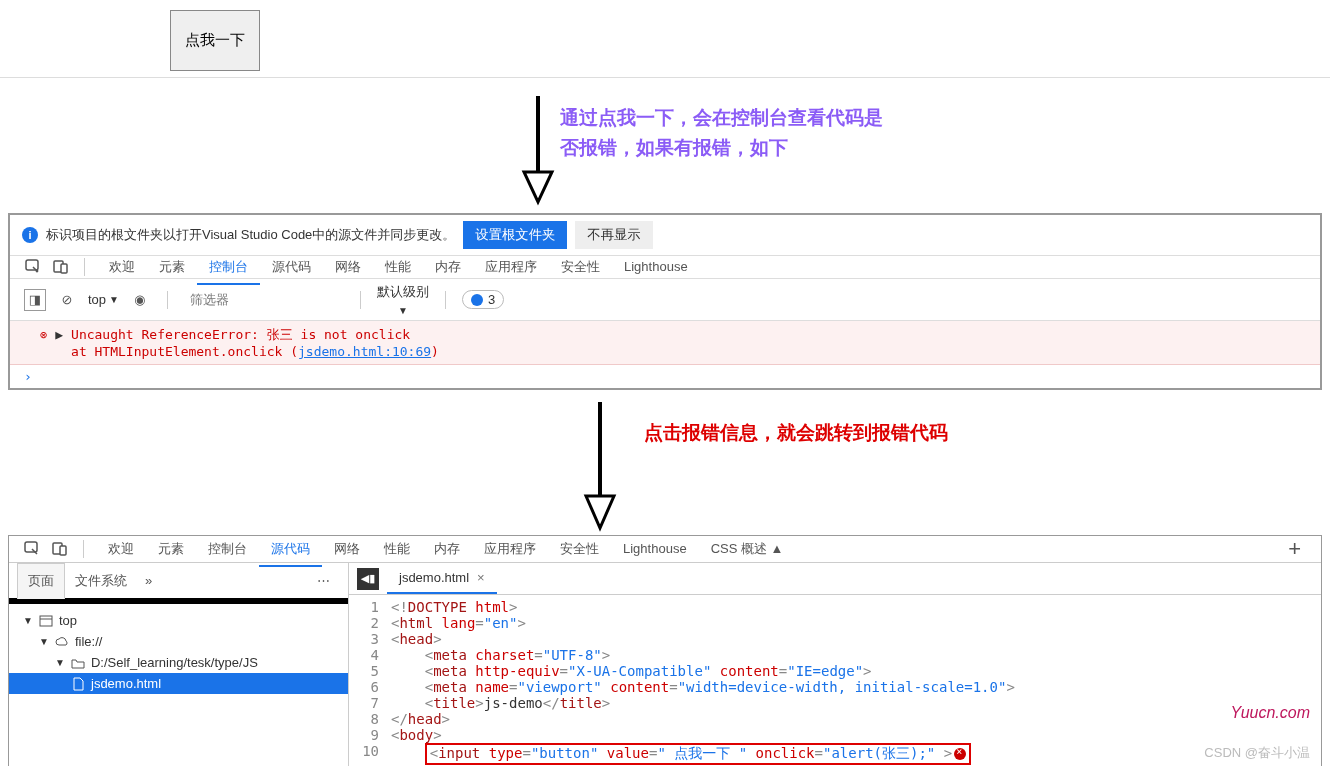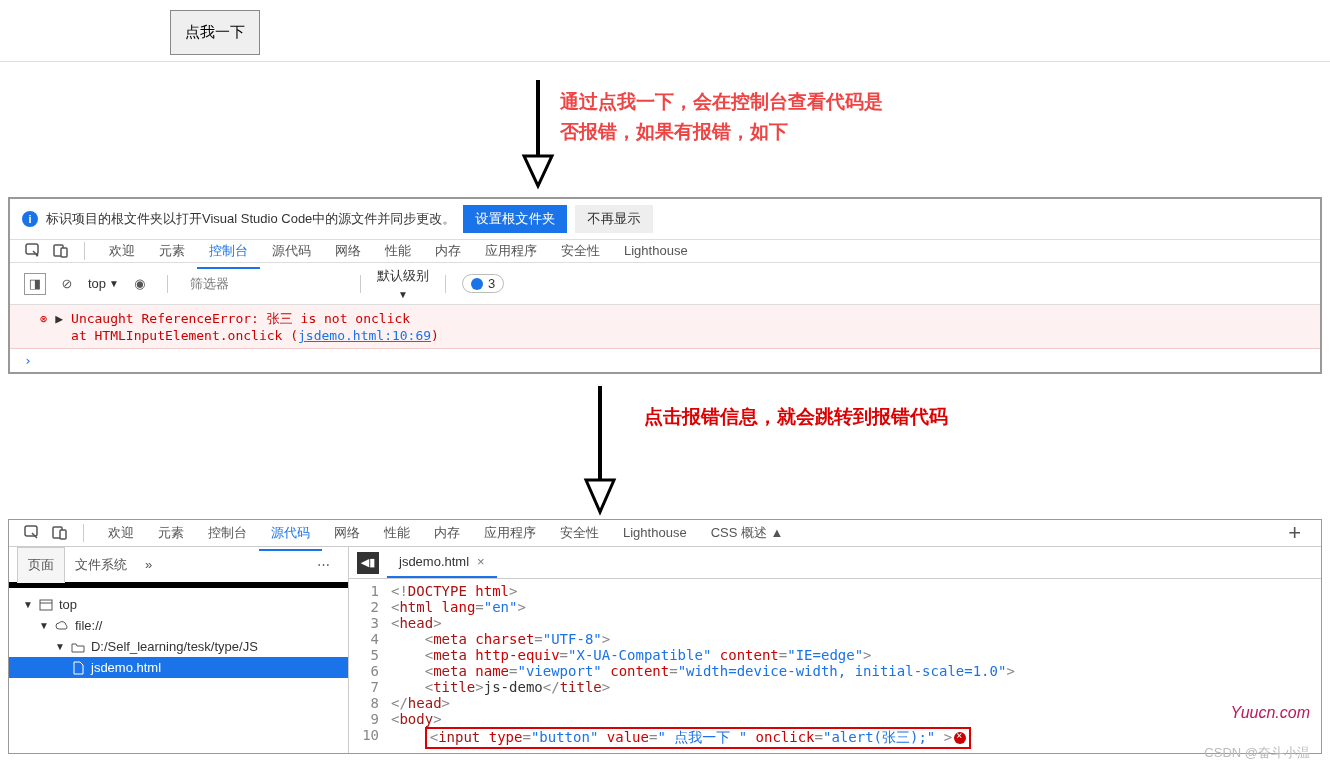--- a/index.html
+++ b/index.html
@@ -1,23 +1,23 @@
 <!DOCTYPE html>
 <html><head>
 <meta charset="utf-8">
 <style>
 * { box-sizing: border-box; margin: 0; padding: 0; }
 body { font-family: "Microsoft YaHei", "Segoe UI", sans-serif; font-size: 13px; background: #fff; color: #333; }
 
 .browser-top { border-bottom: 1px solid #ddd; padding: 10px 170px 6px; }
-.demo-btn { background: #efefef; border: 1px solid #888; padding: 12px 14px; font-size: 15px; cursor: pointer; font-family: inherit; }
+.demo-btn { background: #efefef; border: 1px solid #888; padding: 20px 14px; font-size: 15px; cursor: pointer; font-family: inherit; }
 
 .annotation1 { position: relative; height: 135px; }
 .arrow1 { position: absolute; left: 518px; top: 18px; }
-.anno-text1 { position: absolute; left: 560px; top: 25px; color: #ef4444; font-size: 19px; line-height: 1.6; font-weight: bold; }
+.anno-text1 { position: absolute; left: 560px; top: 25px; color: #8b5cf6; font-size: 19px; line-height: 1.6; font-weight: bold; }
 
 .devtools-wrap { border: 2px solid #999; margin: 0 8px; }
 .notice-bar { display: flex; align-items: center; padding: 6px 12px; border-bottom: 1px solid #ddd; gap: 8px; }
 .info-icon { width: 16px; height: 16px; background: #1a73e8; border-radius: 50%; color: #fff; display: inline-flex; align-items: center; justify-content: center; font-size: 11px; font-weight: bold; }
 .btn-primary { background: #1a73e8; color: #fff; border: none; padding: 5px 12px; cursor: pointer; font-family: inherit; }
 .btn-default { background: #eee; color: #333; border: none; padding: 5px 12px; cursor: pointer; font-family: inherit; }
 
 .tab-bar { display: flex; align-items: center; padding: 0 12px; border-bottom: 1px solid #ddd; gap: 6px; }
 .tab-icon { width: 22px; height: 22px; display: inline-flex; align-items: center; justify-content: center; cursor: pointer; color: #555; }
 .tab-sep { width: 1px; height: 18px; background: #ccc; margin: 0 6px; }

